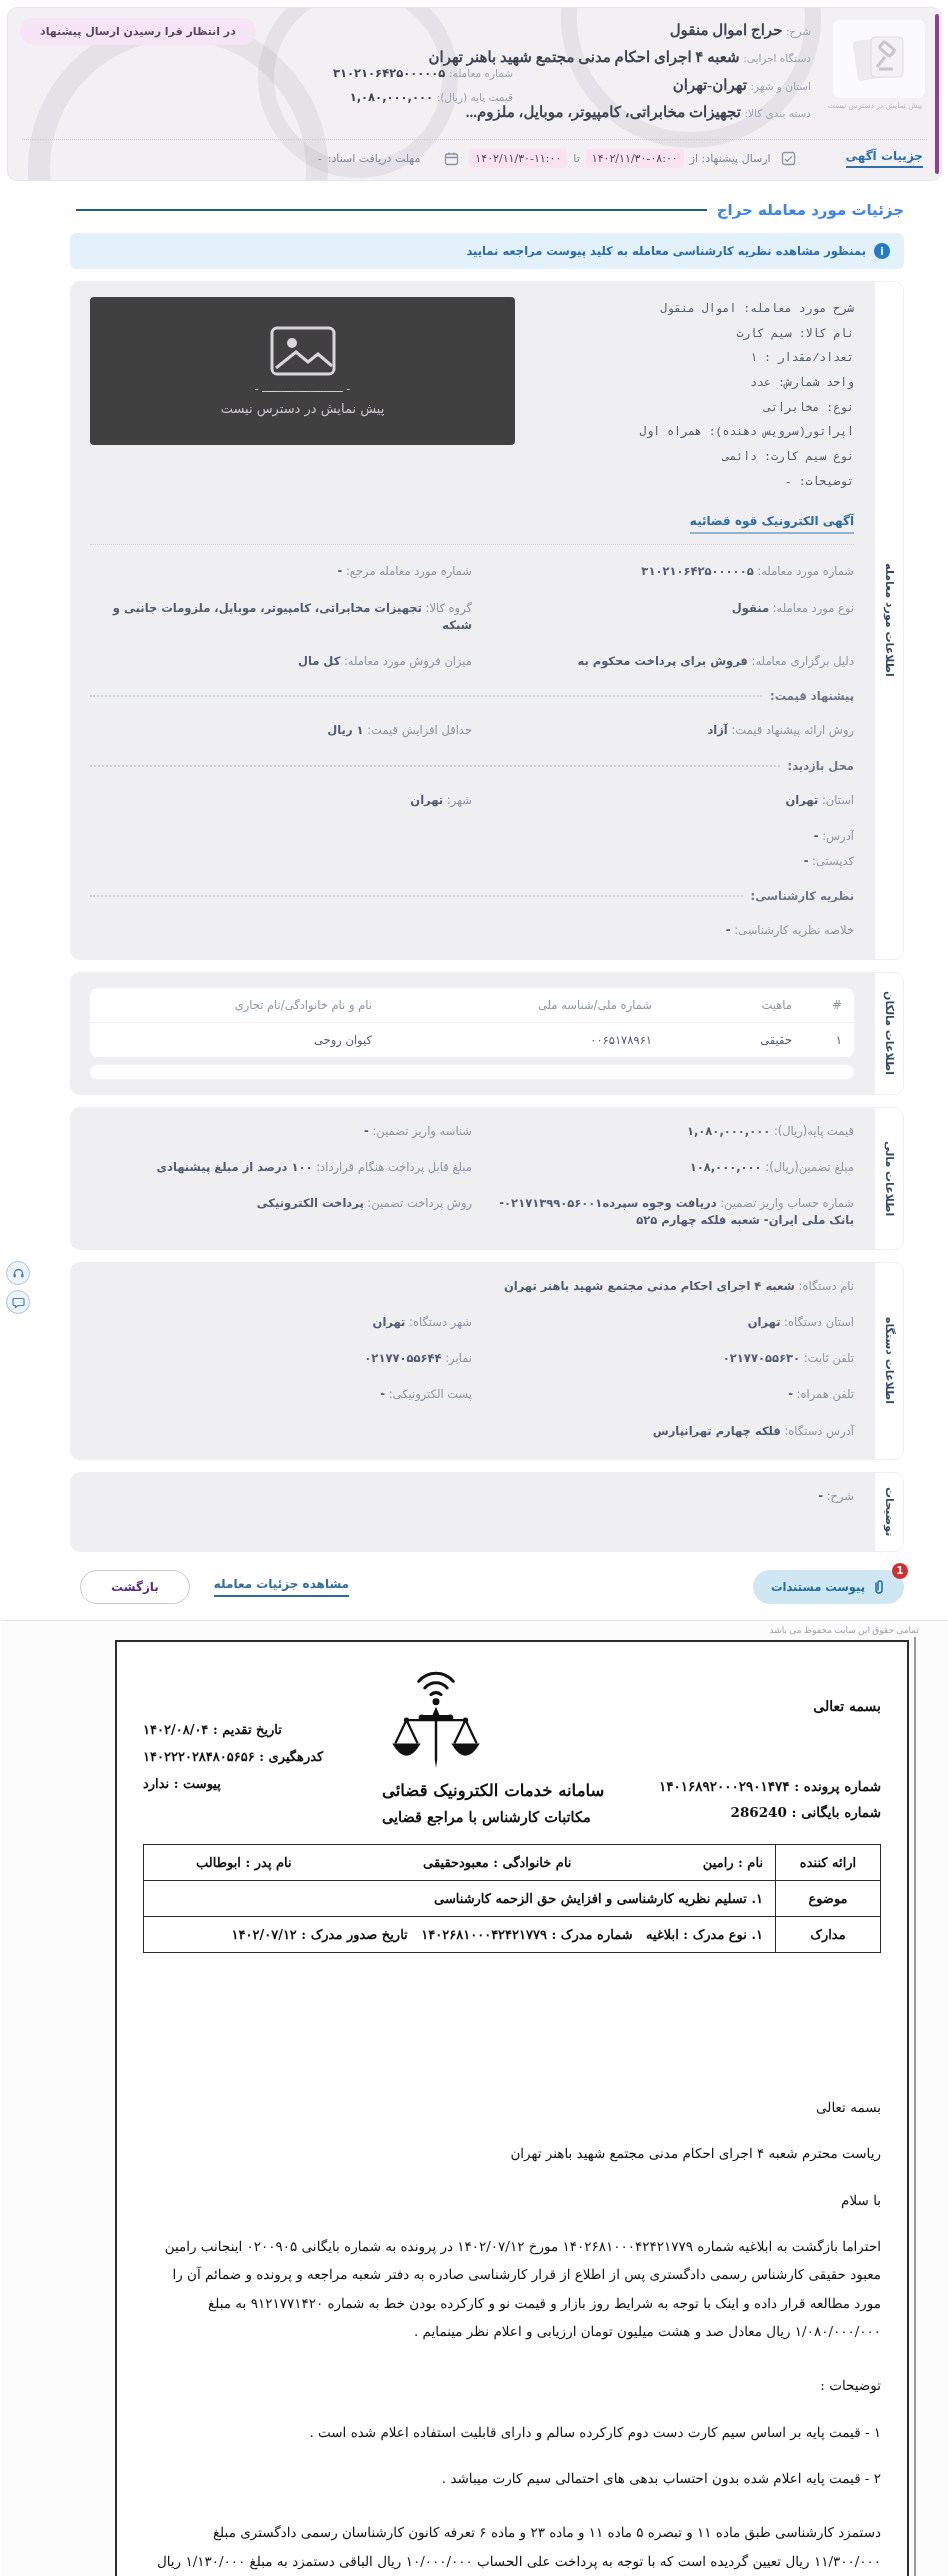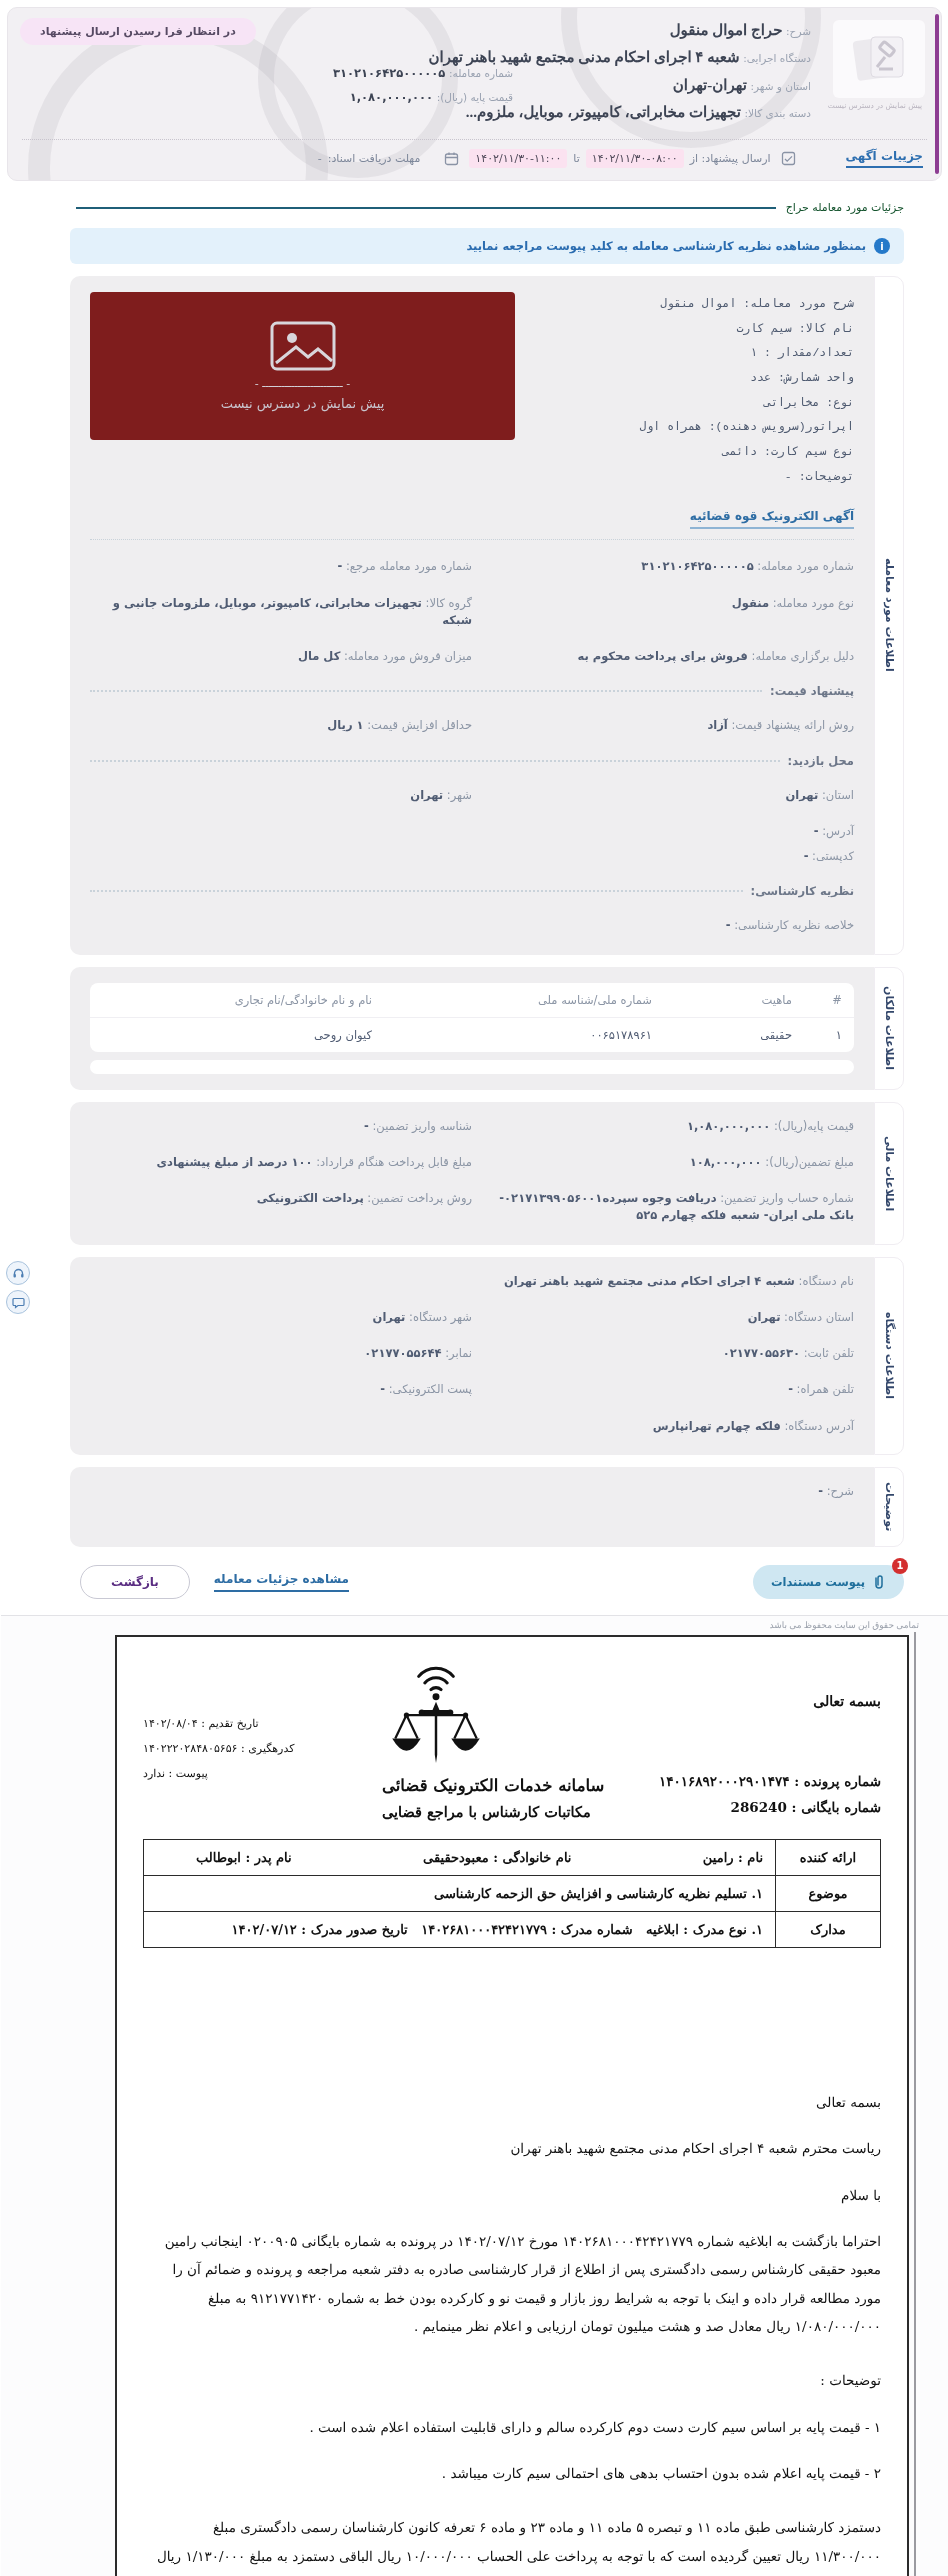--- a/index.html
+++ b/index.html
@@ -39,21 +39,21 @@
     border-top: 1.5px dotted #c8c4cd; margin: 6px 14px 0 14px; padding: 9px 4px 12px 4px; position: relative; }
   .ad-details-link { color: #2e6fb0; font-weight: bold; font-size: 12px;
     border-bottom: 2px solid #2e6fb0; padding-bottom: 3px; cursor: pointer; margin-left: 40px; }
   .ico14 { width: 15px; height: 15px; display: inline-block; vertical-align: -3px; }
   .send-wrap { display: flex; align-items: center; gap: 6px; color: #7d879a; font-size: 11px; }
   .pinkhl { background: #fbe2f0; color: #4e4858; padding: 3px 6px; border-radius: 3px; font-size: 11px; }
   .ddl { color: #7d879a; font-size: 11px; display: flex; align-items: center; gap: 6px; margin-right: 14px; }
   
   .content { margin: 0 45px 0 70px; }
   .sec-title-row { display: flex; align-items: center; margin-top: 20px; }
-  .sec-title { color: #14532d; font-weight: normal; font-size: 11px; white-space: nowrap; }
+  .sec-title { color: #3b82f6; font-weight: bold; font-size: 15px; white-space: nowrap; }
   .sec-line { flex: 1; border-top: 2px solid #1f5f78; margin-left: 6px; margin-right: 10px; }
   .alert { margin-top: 14px; background: #e3f1fb; border-radius: 6px; padding: 10px 14px;
     color: #2a6cb0; font-size: 11.5px; font-weight: bold; display: flex; align-items: center; gap: 8px; }
   .info-i { width: 16px; height: 16px; background: #2579c9; color: #fff; border-radius: 50%;
     display: inline-flex; align-items: center; justify-content: center; font-size: 10px; font-weight: bold;
     font-style: normal; flex: 0 0 16px; }
   
   .vcard { display: flex; margin-top: 12px; border-radius: 10px; }
   .vtab { flex: 0 0 30px; background: #fff; border: 1px solid #f0edf2; border-radius: 0 10px 10px 0;
     display: flex; align-items: center; justify-content: center; }
@@ -63,21 +63,21 @@
   .cell { flex: 1; line-height: 1.5; }
   .cell .lb { color: #8b95a5; }
   .cell .vl { color: #505c73; font-weight: bold; }
   .divrow { display: flex; align-items: center; margin: 4px 0 19px 0; }
   .divrow .lb { color: #6d7789; font-weight: bold; }
   .divrow .dots { flex: 1; border-top: 2px dotted #c9d2da; margin-right: 8px; }
   
   .deal-top { display: flex; margin-bottom: 6px; }
   .deal-sum { flex: 1; padding-top: 4px; }
   .deal-sum .srow { margin-bottom: 8px; line-height: 1.45; font-family: Liberation Mono, monospace; }
-  .preview-box { flex: 0 0 425px; height: 148px; background: #7f1d1d; border-radius: 4px;
+  .preview-box { flex: 0 0 425px; height: 148px; background: #404040; border-radius: 4px;
     display: flex; flex-direction: column; align-items: center; justify-content: center; color: #c7c3cc; }
   .preview-box .dashline { font-size: 11px; color: #d2cfd6; letter-spacing: 1px; margin-top: 6px; }
   .preview-box .cap { font-size: 13px; color: #c9c5ce; margin-top: 6px; }
   .ad-tab { display: inline-block; color: #2e6da4; font-weight: bold; font-size: 12px;
     padding-bottom: 4px; border-bottom: 2px solid #8fb4d4; margin: 10px 0 0 0; cursor: pointer; }
   .dotsep { border-top: 1.5px dotted #c9d2da; margin: 10px 0 18px 0; }
   
   .own-table { background: #fff; border-radius: 8px; overflow: hidden; }
   .own-head, .own-row { display: flex; padding: 10px 12px; }
   .own-head { color: #8b95a5; border-bottom: 1px solid #f0eff3; }
@@ -106,21 +106,21 @@
   .edge-line { position: absolute; left: auto; right: 33px; top: 16px; bottom: 10px; width: 2px; background: #9a9aa0; }
   .letter { margin: 2px 40px 0 115px; background: #fff; border: 2px solid #2b2b2b;
     font-family: "DejaVu Serif", "Liberation Serif", serif; color: #111; padding: 20px 26px 30px 26px; min-height: 1034px; }
   .lt-head { display: flex; }
   .lt-col-r { flex: 1; padding-top: 36px; font-weight: bold; font-size: 13.5px; }
   .lt-col-r .bt { font-size: 14px; margin-bottom: 64px; }
   .lt-col-r div { margin-bottom: 10px; }
   .lt-col-c { flex: 0 0 260px; text-align: left; }
   .lt-col-c .t1 { font-weight: bold; font-size: 16.5px; margin-top: 4px; }
   .lt-col-c .t2 { font-weight: bold; font-size: 14.5px; margin-top: 8px; }
-  .lt-col-l { flex: 1; padding-top: 60px; font-weight: normal; font-size: 11px; text-align: left; direction: rtl; }
+  .lt-col-l { flex: 1; padding-top: 60px; font-weight: bold; font-size: 13px; text-align: left; direction: rtl; }
   .lt-col-l div { margin-bottom: 12px; text-align: left; }
   .lt-table { width: 100%; border-collapse: collapse; margin-top: 14px; font-size: 13px; font-weight: bold; }
   .lt-table td { border: 1.5px solid #2b2b2b; padding: 10px 12px; }
   .lt-label { width: 105px; text-align: center; }
   .prov-cells { display: flex; justify-content: space-between; padding-left: 40px; }
   .docs-cell { white-space: pre-wrap; }
   .lt-body { margin-top: 140px; font-size: 13.5px; line-height: 2.1; }
   .lt-body p { margin-bottom: 26px; }
   .lt-body .tight { margin-bottom: 18px; }
 </style>

